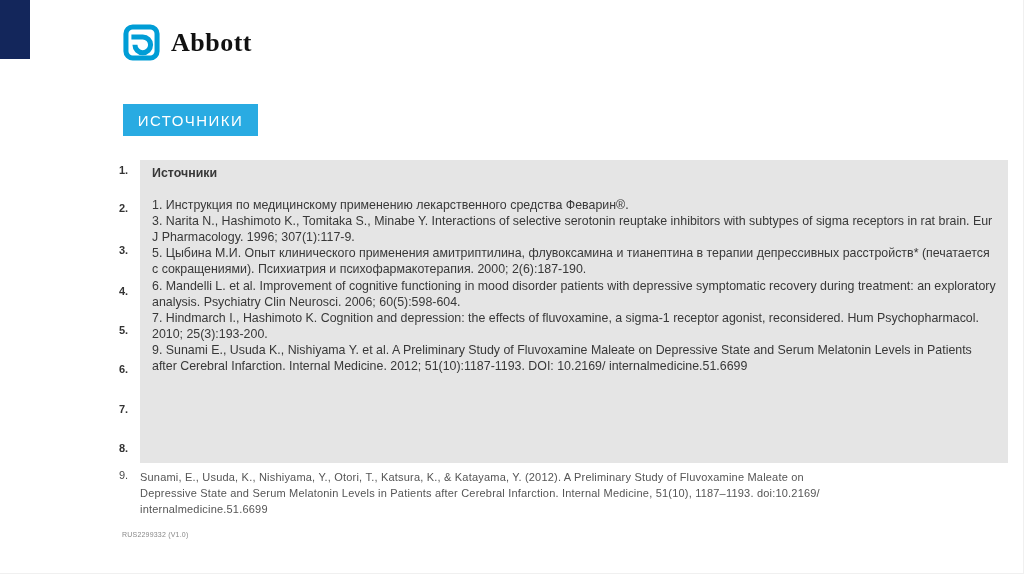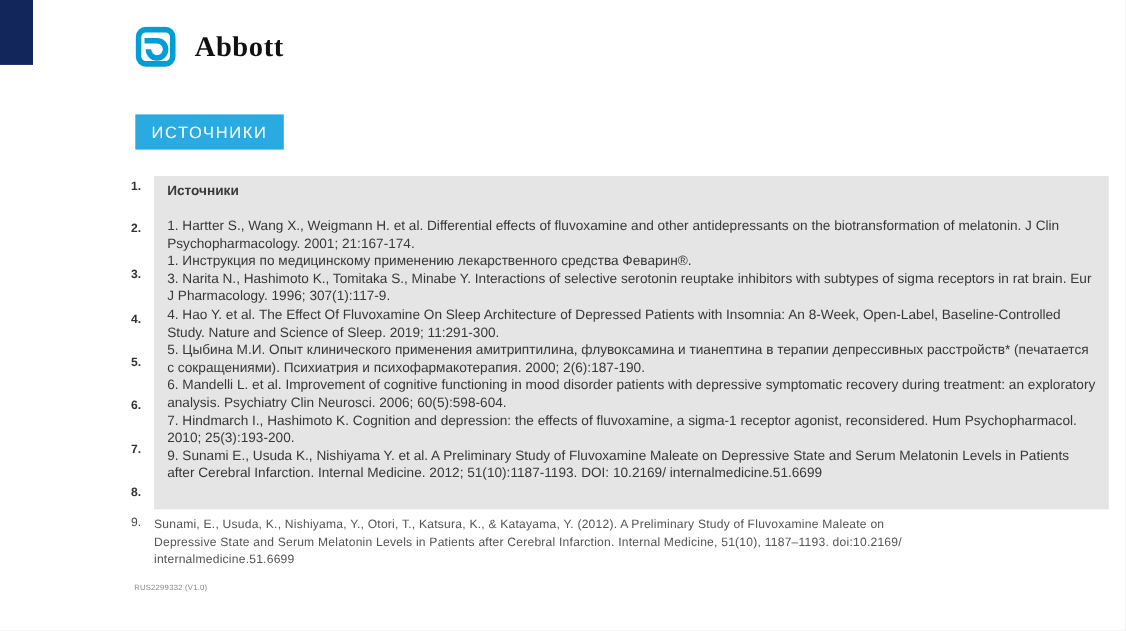--- a/index.html
+++ b/index.html
@@ -24,21 +24,21 @@
     left: 0; top: 0;
     width: 30px; height: 59px;
     background: #13265b;
   }
   
   .abbott-logo {
     position: absolute;
     left: 123px; top: 24px;
     display: flex;
     align-items: center;
-    gap: 17px;
+    gap: 11px;
   }
   .abbott-mark { width: 37px; height: 37px; display: block; }
   .abbott-word {
     font-family: "Liberation Serif", serif;
     font-weight: 700;
     font-size: 26px;
     color: #111111;
     letter-spacing: 0.5px;
     line-height: 1;
   }
@@ -155,24 +155,22 @@
     <span class="num">4.</span>
     <span class="num">5.</span>
     <span class="num">6.</span>
     <span class="num">7.</span>
     <span class="num">8.</span>
     <span class="num">9.</span>
   </div>
 
   <div class="sources-box">
     <p class="box-heading">Источники</p>
-    <p>1. Hartter S., Wang X., Weigmann H. et al. Differential effects of fluvoxamine and other antidepressants on the biotransformation of melatonin. J Clin Psychopharmacology. 2001; 21:167-174.</p>
     <p>1. Инструкция по медицинскому применению лекарственного средства Феварин®.</p>
     <p>3. Narita N., Hashimoto K., Tomitaka S., Minabe Y. Interactions of selective serotonin reuptake inhibitors with subtypes of sigma receptors in rat brain. Eur J Pharmacology. 1996; 307(1):117-9.</p>
-    <p>4. Hao Y. et al. The Effect Of Fluvoxamine On Sleep Architecture of Depressed Patients with Insomnia: An 8-Week, Open-Label, Baseline-Controlled Study. Nature and Science of Sleep. 2019; 11:291-300.</p>
     <p>5. Цыбина М.И. Опыт клинического применения амитриптилина, флувоксамина и тианептина в терапии депрессивных расстройств* (печатается с сокращениями). Психиатрия и психофармакотерапия. 2000; 2(6):187-190.</p>
     <p>6. Mandelli L. et al. Improvement of cognitive functioning in mood disorder patients with depressive symptomatic recovery during treatment: an exploratory analysis. Psychiatry Clin Neurosci. 2006; 60(5):598-604.</p>
     <p>7. Hindmarch I., Hashimoto K. Cognition and depression: the effects of fluvoxamine, a sigma-1 receptor agonist, reconsidered. Hum Psychopharmacol. 2010; 25(3):193-200.</p>
     <p>9. Sunami E., Usuda K., Nishiyama Y. et al. A Preliminary Study of Fluvoxamine Maleate on Depressive State and Serum Melatonin Levels in Patients after Cerebral Infarction. Internal Medicine. 2012; 51(10):1187-1193. DOI: 10.2169/ internalmedicine.51.6699</p>
   </div>
 
   <div class="footer-reference">Sunami, E., Usuda, K., Nishiyama, Y., Otori, T., Katsura, K., &amp; Katayama, Y. (2012). A Preliminary Study of Fluvoxamine Maleate on Depressive State and Serum Melatonin Levels in Patients after Cerebral Infarction. Internal Medicine, 51(10), 1187–1193. doi:10.2169/ internalmedicine.51.6699</div>
 
   <div class="footnote-code">RUS2299332 (V1.0)</div>
 

